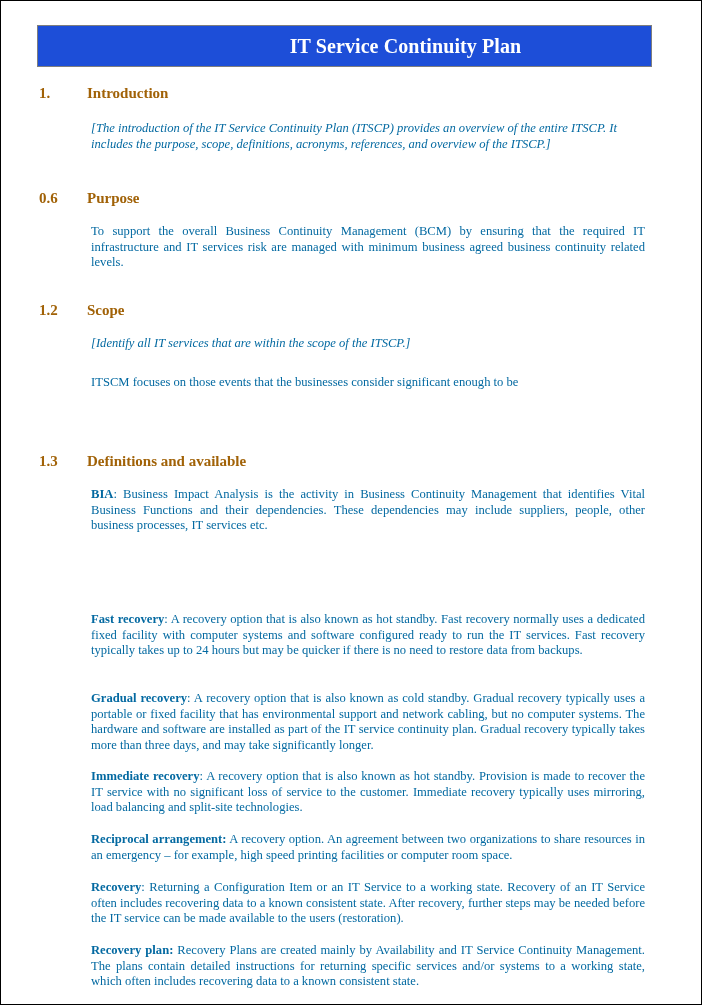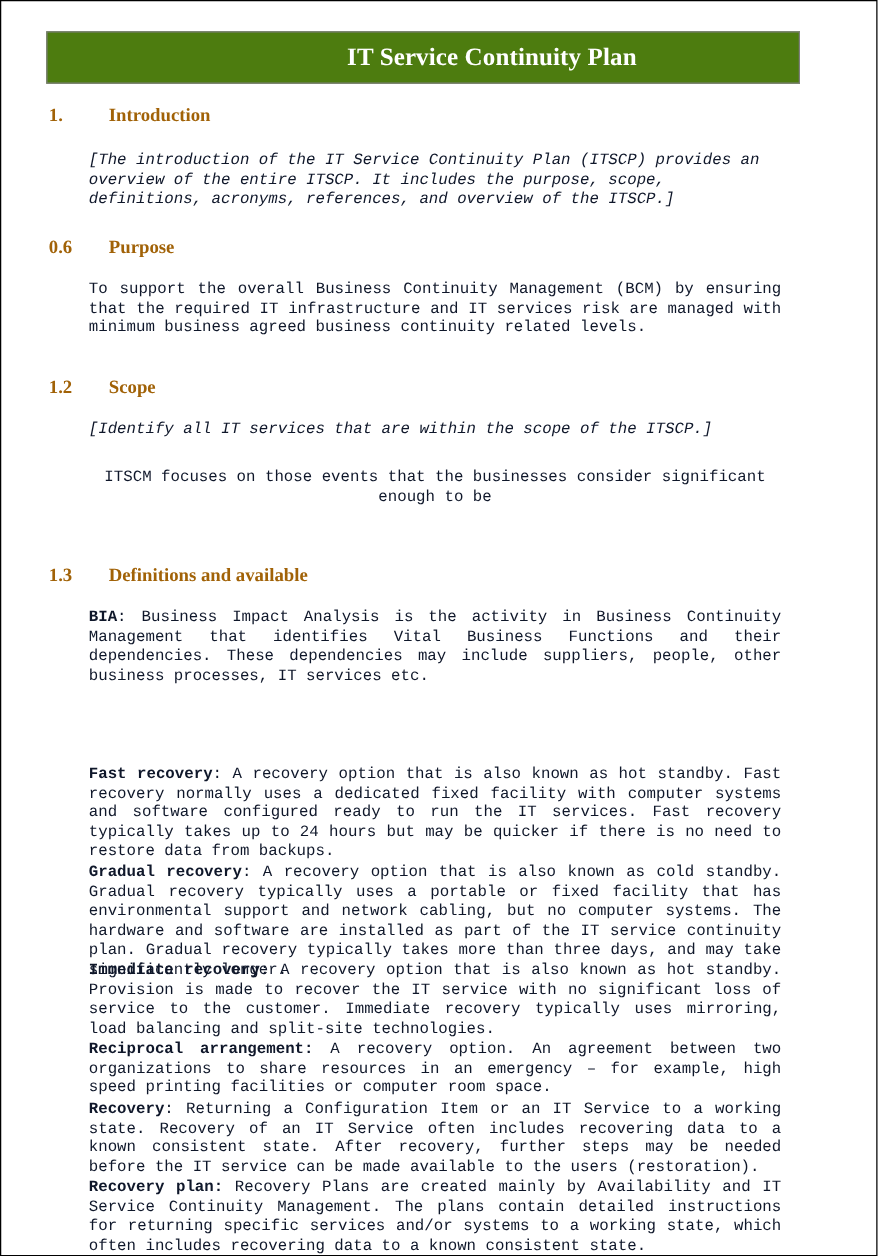--- a/index.html
+++ b/index.html
@@ -9,49 +9,49 @@
     width: 700px; height: 1003px;
     border: 1px solid #000;
     background: #fff;
     font-family: "DejaVu Serif", "Liberation Serif", serif;
     color: #1a1a1a;
   }
   .title-bar {
     position: absolute;
     left: 36px; top: 24px;
     width: 601px; height: 40px;
-    background: #4d7c0f;
+    background: #1d4ed8;
     border: 1px solid #7e7e7e;
-    display: flex; align-items: center; justify-content: center;
+    display: flex; align-items: center; justify-content: center; padding-left: 12px;
   }
   .title-bar span {
     color: #ffffff;
     font-family: "Liberation Serif", serif;
     font-weight: bold;
     font-size: 20px;
     padding-left: 110px;
     letter-spacing: 0.1px;
   }
   .heading {
     position: absolute;
     left: 38px;
     font-family: "Liberation Serif", serif;
     font-weight: bold;
     font-size: 15px;
     color: #a16207;
   }
   .heading .num { display: inline-block; width: 48px; }
   .para {
     position: absolute;
-    left: 70px;
+    left: 90px;
     width: 554px;
-    font-family: Liberation Mono, monospace;
+    font-family: Liberation Serif, serif;
     font-size: 12.6px;
     line-height: 15.6px;
-    color: #0f172a;
+    color: #0369a1;
     text-align: justify;
   }
   .para.italic { font-style: italic; text-align: left; }
   .para.left { text-align: left; }
   .para b { font-weight: bold; }
 </style>
 </head>
 <body>
 
 <div class="page">
@@ -67,21 +67,21 @@
 
   <div class="heading" style="top:189px;">
     <span class="num">0.6</span><span>Purpose</span>
   </div>
   <div class="para" style="top:223px;">To support the overall Business Continuity Management (BCM) by ensuring that the required IT infrastructure and IT services risk are managed with minimum business agreed business continuity related levels.</div>
 
   <div class="heading" style="top:301px;">
     <span class="num">1.2</span><span>Scope</span>
   </div>
   <div class="para italic" style="top:335px;">[Identify all IT services that are within the scope of the ITSCP.]</div>
-  <div class="para left" style="top:374px;text-align:center;">ITSCM focuses on those events that the businesses consider significant enough to be</div>
+  <div class="para left" style="top:374px;">ITSCM focuses on those events that the businesses consider significant enough to be</div>
 
   <div class="heading" style="top:452px;">
     <span class="num">1.3</span><span>Definitions and available</span>
   </div>
 
   <div class="para" style="top:486px;">
     <b>BIA</b><span>: </span><span>Business Impact Analysis is the activity in Business Continuity Management that identifies Vital Business Functions and their dependencies. These dependencies may include suppliers, people, other business processes, IT services etc.</span>
   </div>
 
 

